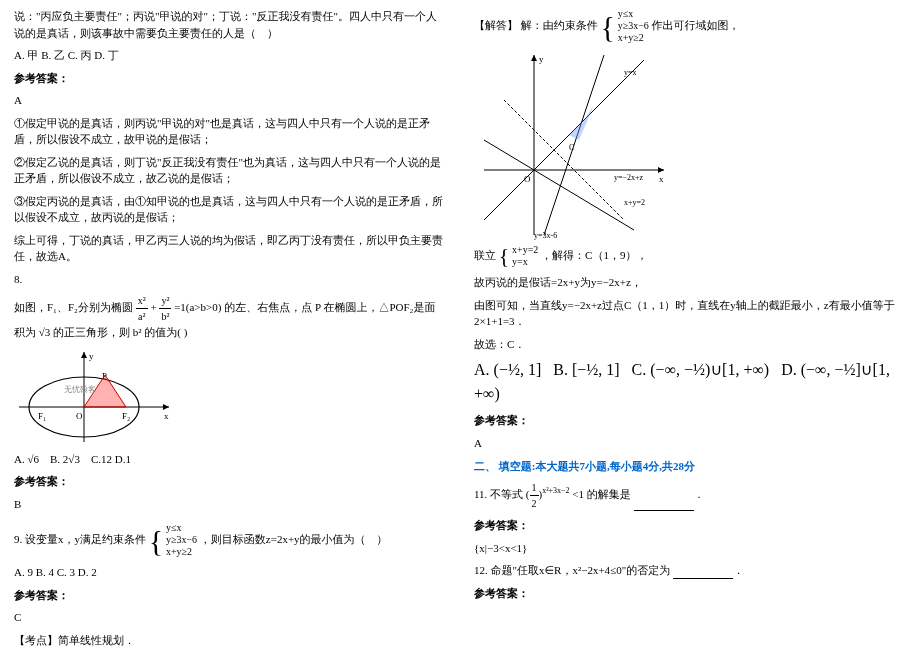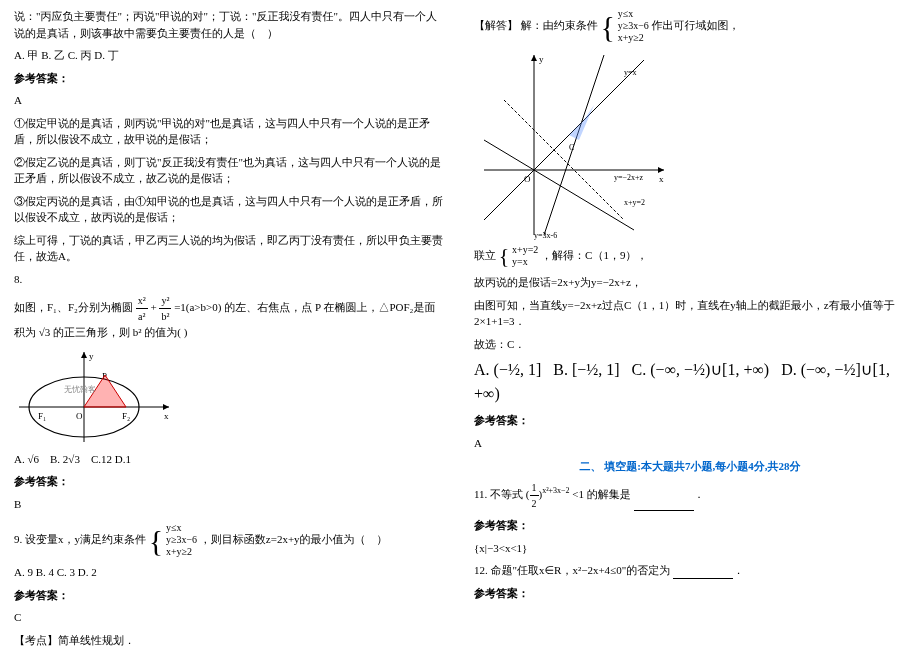--- a/index.html
+++ b/index.html
@@ -1,20 +1,20 @@
 <!DOCTYPE html>
 <html><head>
 <meta charset="utf-8">
 <style>
   * { margin: 0; padding: 0; box-sizing: border-box; }
   body { font-family: "SimSun", serif; font-size: 11px; color: #000; background: #fff; width: 920px; height: 651px; display: flex; }
   .col { width: 460px; padding: 8px 14px; position: relative; }
   .line { margin-bottom: 6px; line-height: 1.5; }
   .bold { font-weight: bold; }
-  .section-h { color: #0066cc; font-weight: bold; margin: 8px 0 6px 0; text-align: center; }
+  .section-h { color: #0066cc; font-weight: bold; margin: 8px 0 6px 0; }
   .blank { display: inline-block; border-bottom: 1px solid #000; min-width: 60px; height: 12px; vertical-align: bottom; }
   sup, sub { font-size: 8px; }
   .frac { display: inline-block; text-align: center; vertical-align: middle; font-size: 10px; }
   .frac .n { display: block; border-bottom: 1px solid #000; padding: 0 2px; }
   .frac .d { display: block; padding: 0 2px; }
   .brace { display: inline-block; font-size: 30px; vertical-align: middle; line-height: 0.9; }
   .sys { display: inline-block; vertical-align: middle; font-size: 10px; }
   .sys div { line-height: 1.2; }
   svg { display: block; }
   .img-box { margin: 4px 0; }

